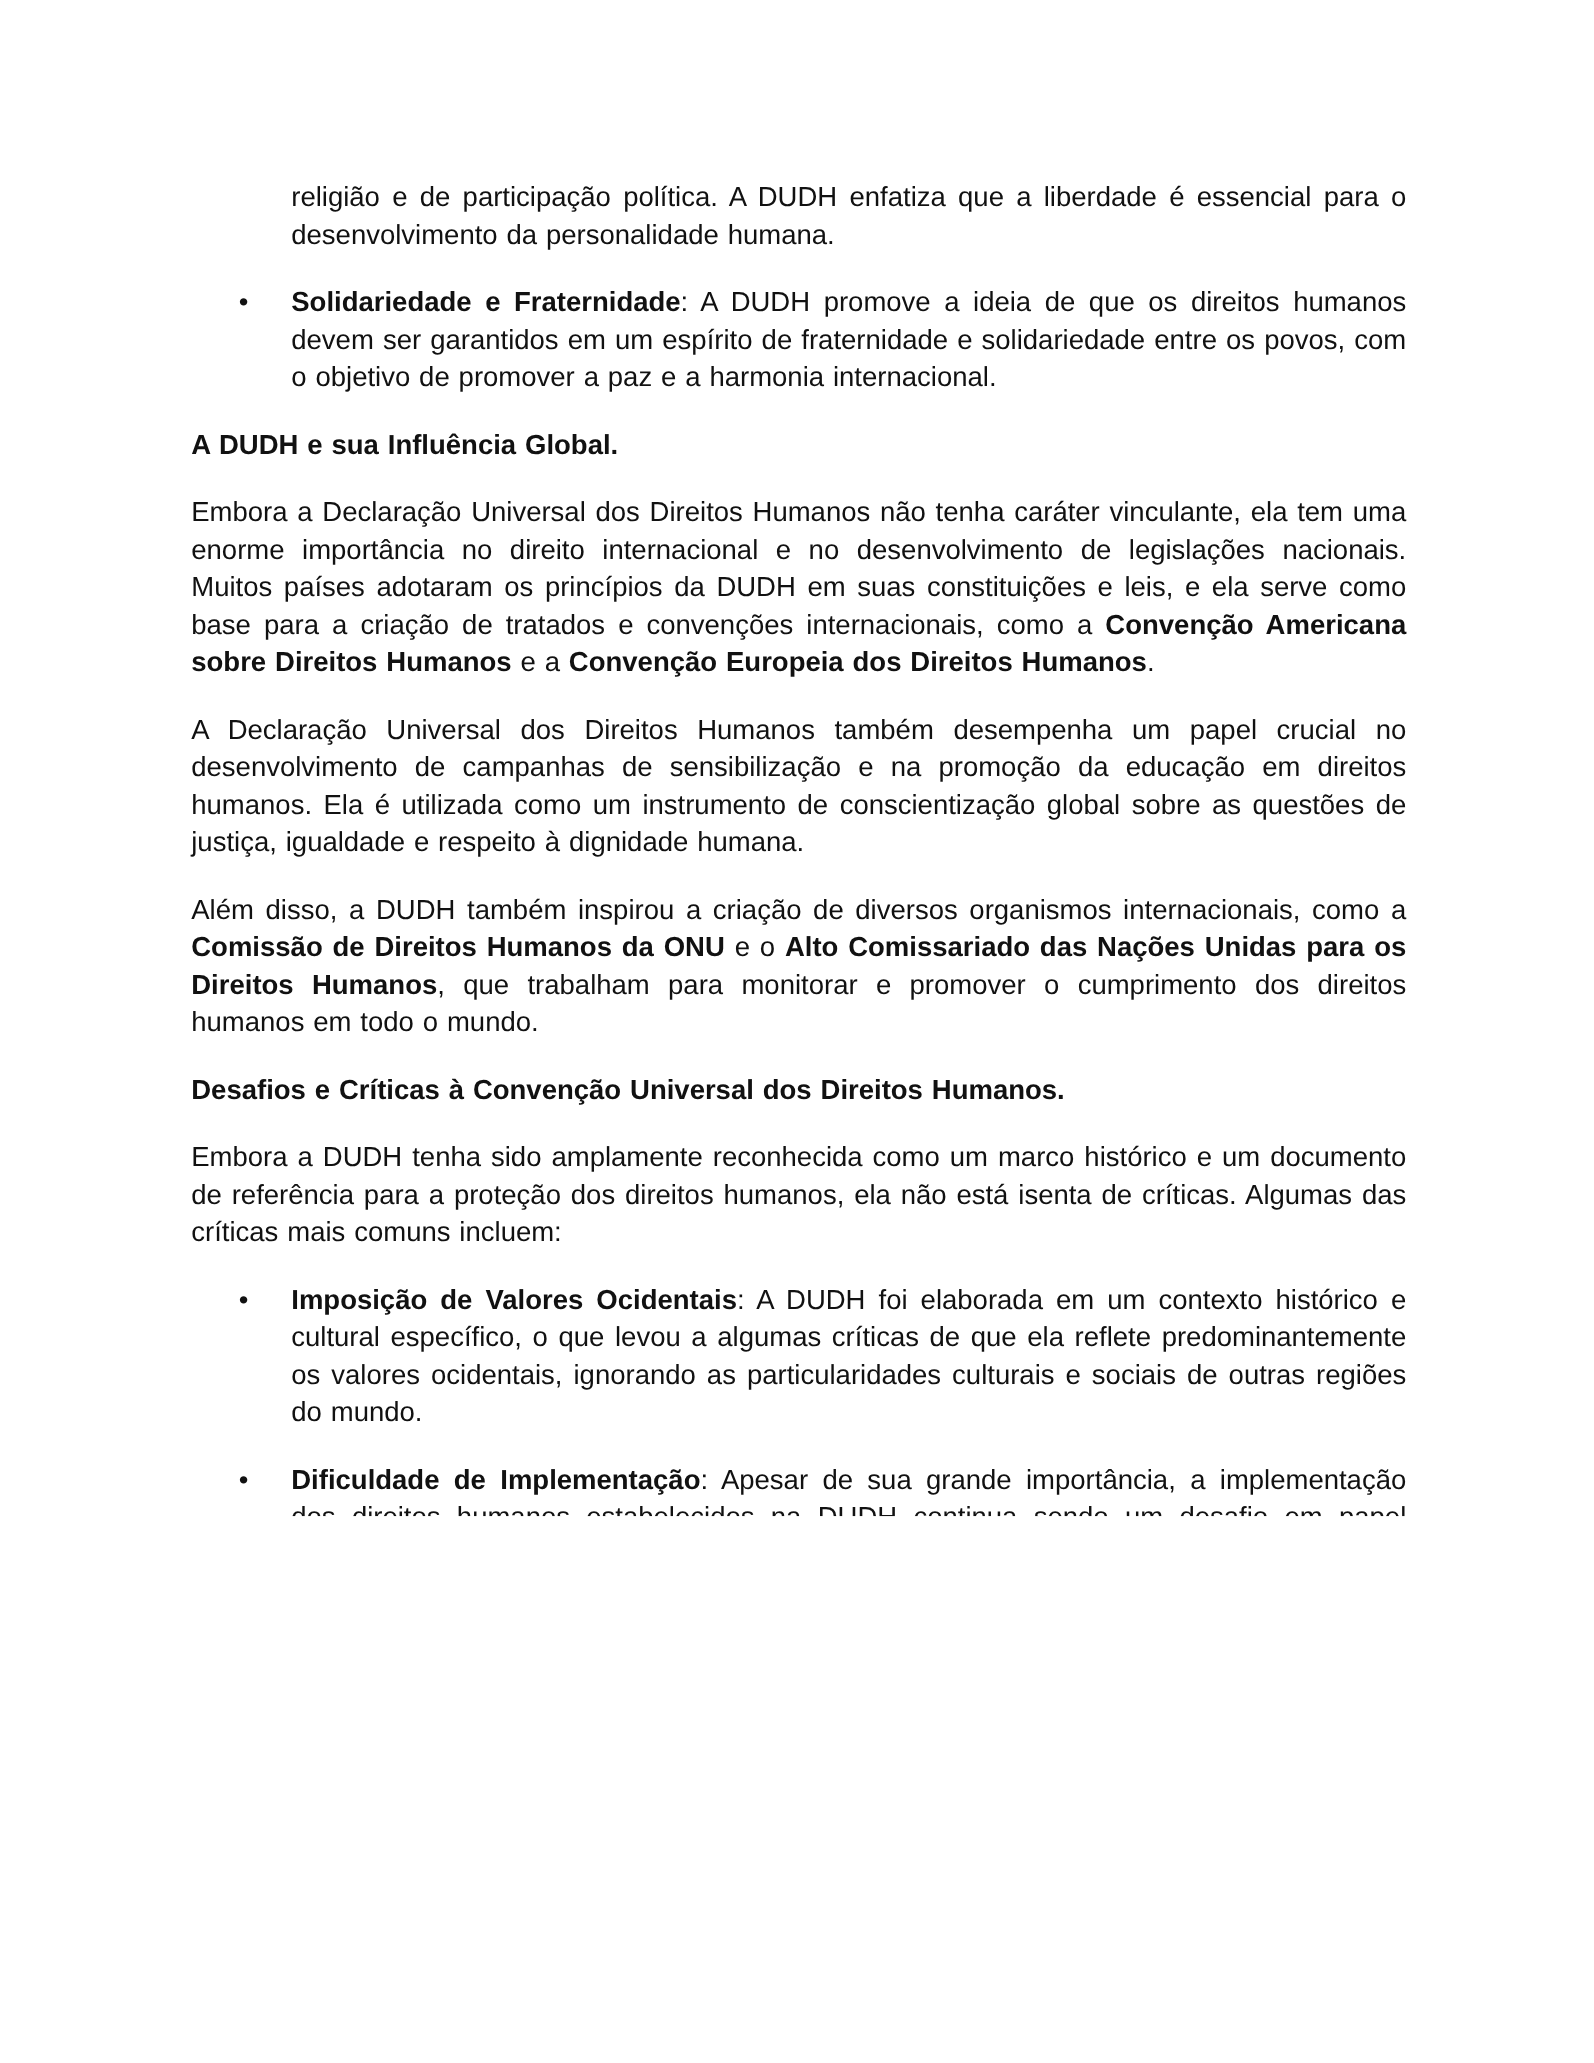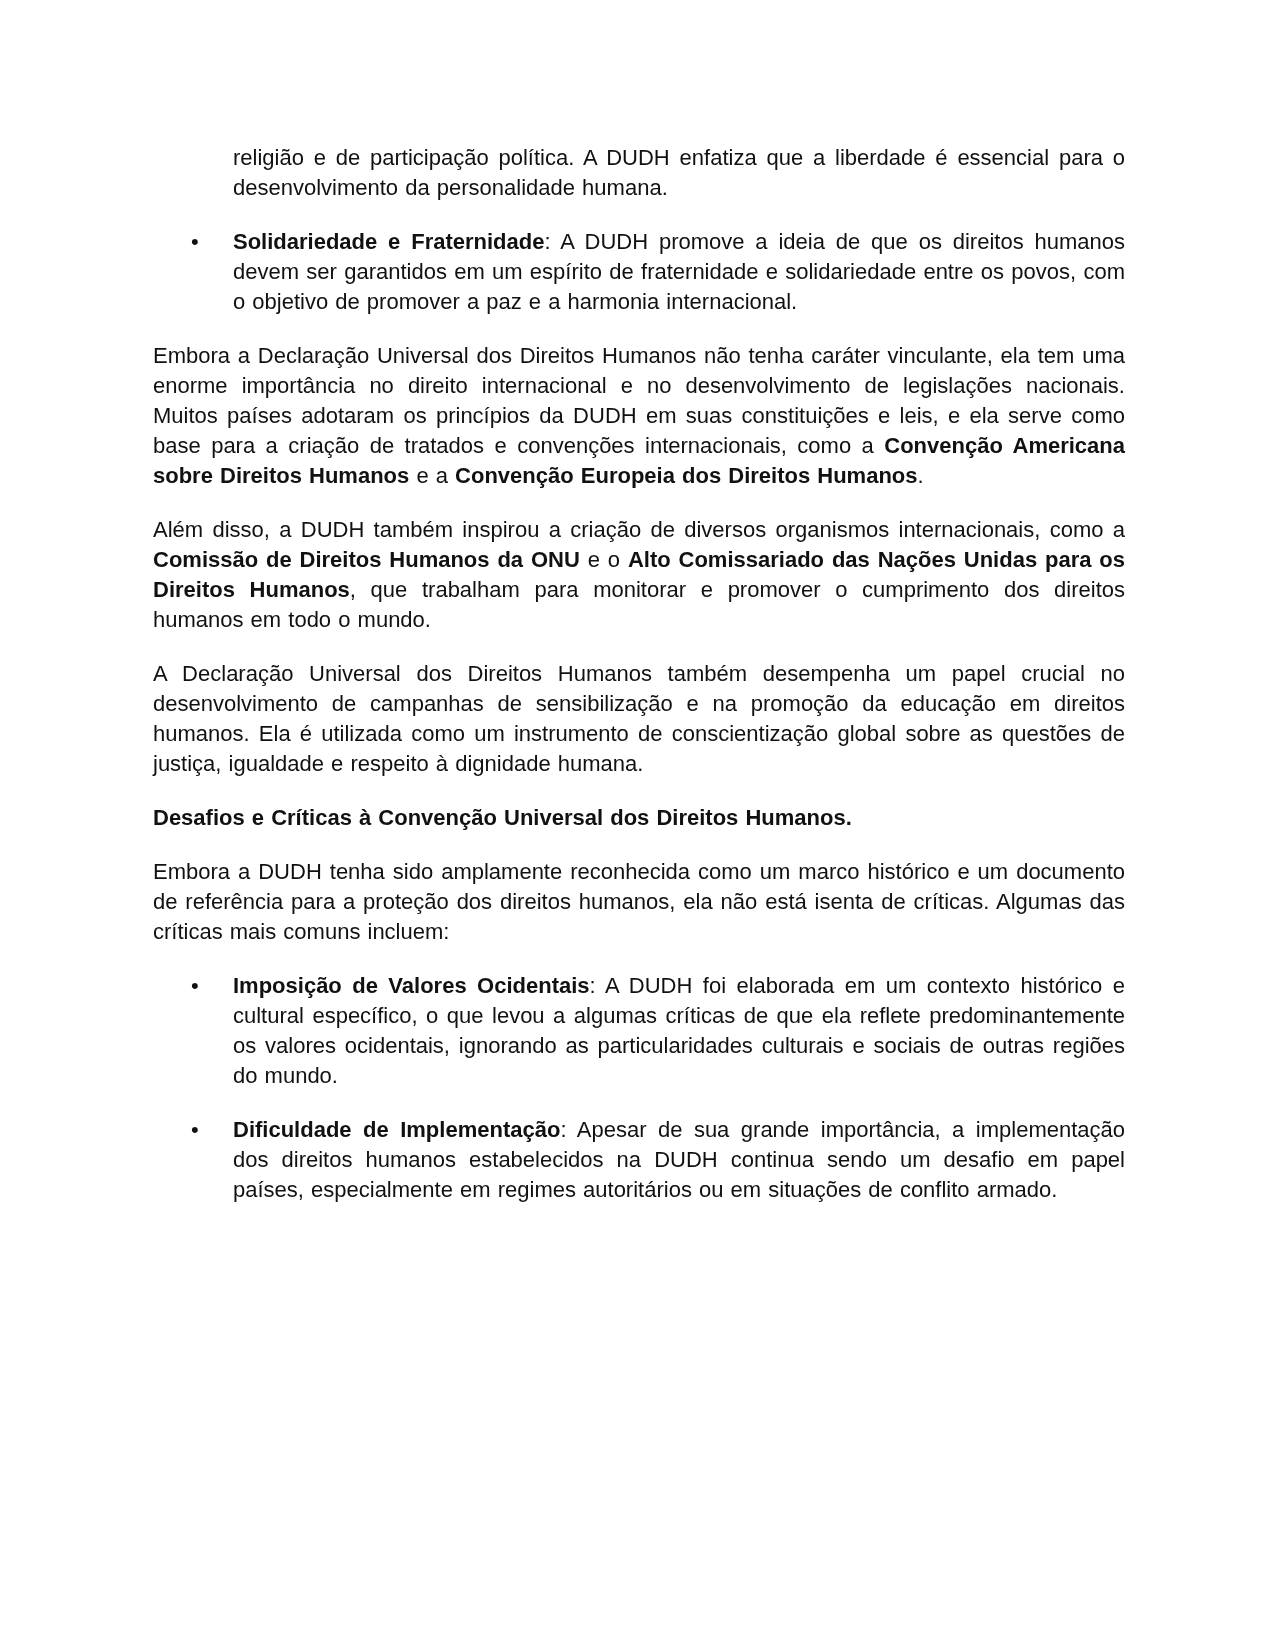--- a/index.html
+++ b/index.html
@@ -62,31 +62,32 @@
   <div class="content">
 
     <div class="li">
       <span>religião e de participação política. A DUDH enfatiza que a liberdade é essencial para o desenvolvimento da personalidade humana.</span>
     </div>
 
     <div class="li">
       <span class="marker">•</span><span class="b">Solidariedade e Fraternidade</span><span>: A DUDH promove a ideia de que os direitos humanos devem ser garantidos em um espírito de fraternidade e solidariedade entre os povos, com o objetivo de promover a paz e a harmonia internacional.</span>
     </div>
 
+    <div class="hd">A DUDH e sua Influência Global.</div>
 
     <div class="para">
       <span>Embora a Declaração Universal dos Direitos Humanos não tenha caráter vinculante, ela tem uma enorme importância no direito internacional e no desenvolvimento de legislações nacionais. Muitos países adotaram os princípios da DUDH em suas constituições e leis, e ela serve como base para a criação de tratados e convenções internacionais, como a </span><span class="b">Convenção Americana sobre Direitos Humanos</span><span> e a </span><span class="b">Convenção Europeia dos Direitos Humanos</span><span>.</span>
     </div>
 
     <div class="para">
-      <span>Além disso, a DUDH também inspirou a criação de diversos organismos internacionais, como a </span><span class="b">Comissão de Direitos Humanos da ONU</span><span> e o </span><span class="b">Alto Comissariado das Nações Unidas para os Direitos Humanos</span><span>, que trabalham para monitorar e promover o cumprimento dos direitos humanos em todo o mundo.</span>
+      <span>A Declaração Universal dos Direitos Humanos também desempenha um papel crucial no desenvolvimento de campanhas de sensibilização e na promoção da educação em direitos humanos. Ela é utilizada como um instrumento de conscientização global sobre as questões de justiça, igualdade e respeito à dignidade humana.</span>
     </div>
 
     <div class="para">
-      <span>A Declaração Universal dos Direitos Humanos também desempenha um papel crucial no desenvolvimento de campanhas de sensibilização e na promoção da educação em direitos humanos. Ela é utilizada como um instrumento de conscientização global sobre as questões de justiça, igualdade e respeito à dignidade humana.</span>
+      <span>Além disso, a DUDH também inspirou a criação de diversos organismos internacionais, como a </span><span class="b">Comissão de Direitos Humanos da ONU</span><span> e o </span><span class="b">Alto Comissariado das Nações Unidas para os Direitos Humanos</span><span>, que trabalham para monitorar e promover o cumprimento dos direitos humanos em todo o mundo.</span>
     </div>
 
     <div class="hd">Desafios e Críticas à Convenção Universal dos Direitos Humanos.</div>
 
     <div class="para">
       <span>Embora a DUDH tenha sido amplamente reconhecida como um marco histórico e um documento de referência para a proteção dos direitos humanos, ela não está isenta de críticas. Algumas das críticas mais comuns incluem:</span>
     </div>
 
     <div class="li">
       <span class="marker">•</span><span class="b">Imposição de Valores Ocidentais</span><span>: A DUDH foi elaborada em um contexto histórico e cultural específico, o que levou a algumas críticas de que ela reflete predominantemente os valores ocidentais, ignorando as particularidades culturais e sociais de outras regiões do mundo.</span>

